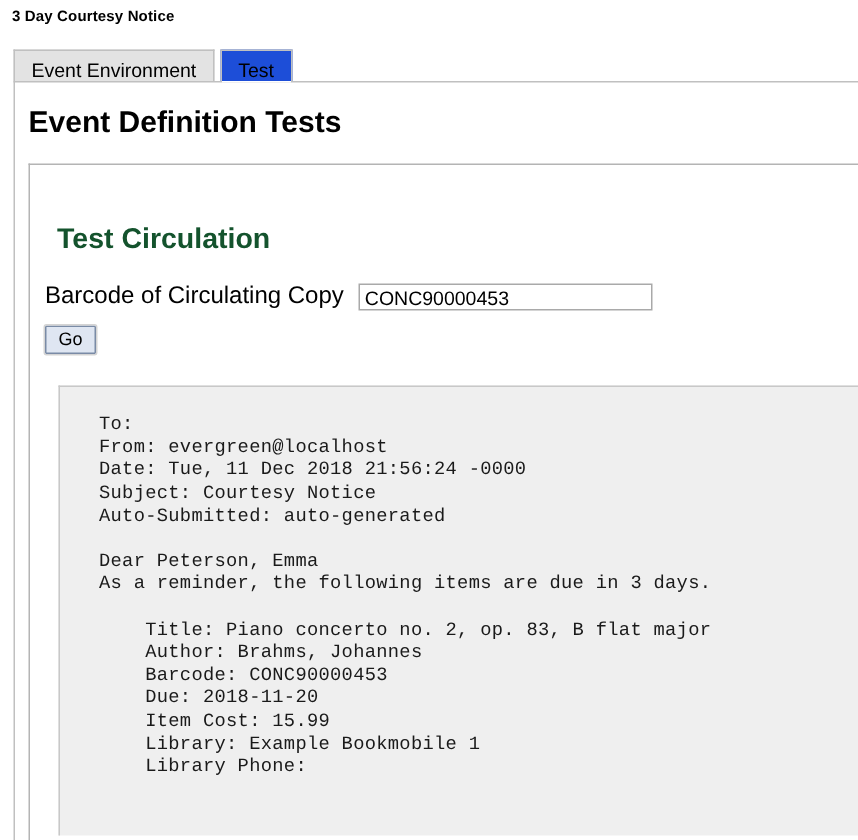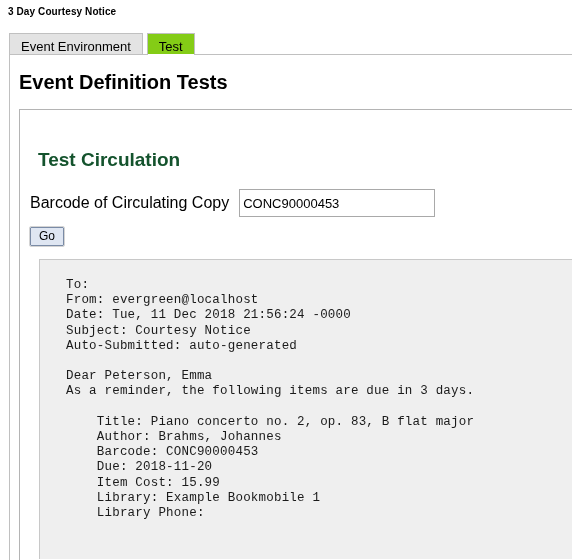--- a/index.html
+++ b/index.html
@@ -52,21 +52,21 @@
     color: #000;
     background: #e3e3e3;
     border: 1px solid #c0c0c0;
     border-bottom: none;
     margin-right: 4px;
     white-space: nowrap;
     cursor: pointer;
     position: relative;
   }
   .tab.active {
-    background: #84cc16;
+    background: #1d4ed8;
     border-color: #c0c0c0;
     color: #000;
     z-index: 3;
     text-align: right;
   }
   .tab.active::after {
     content: "";
     position: absolute;
     left: 0;
     right: 0;
@@ -120,21 +120,21 @@
     padding: 10px 0 0 10px;
   }
   .field-label {
     font-size: 16px;
     color: #000;
     margin-right: 10px;
     white-space: nowrap;
   }
   .barcode-input {
     width: 196px;
-    height: 28px;
+    height: 18px;
     box-sizing: border-box;
     font-family: "Liberation Sans", sans-serif;
     font-size: 13px;
     color: #000;
     padding: 1px 3px;
     border: 1px solid #a9a9a9;
     background: #ffffff;
     outline: none;
   }
 
@@ -149,21 +149,21 @@
     border: 1px solid #7a8ba6;
     outline: 1px solid #d4d4d4;
     padding: 1px 8px;
     cursor: pointer;
     line-height: 15px;
     border-radius: 1px;
   }
 
   
   .output-panel {
-    margin: 13px 0 0 19px;
+    margin: 21px 0 0 19px;
     background: #efefef;
     border: 1px solid #c8c8c8;
     border-right: none;
     border-bottom: none;
     padding: 18px 0 20px 26px;
     box-sizing: border-box;
     min-height: 300px;
   }
   .output-pre {
     margin: 0;

